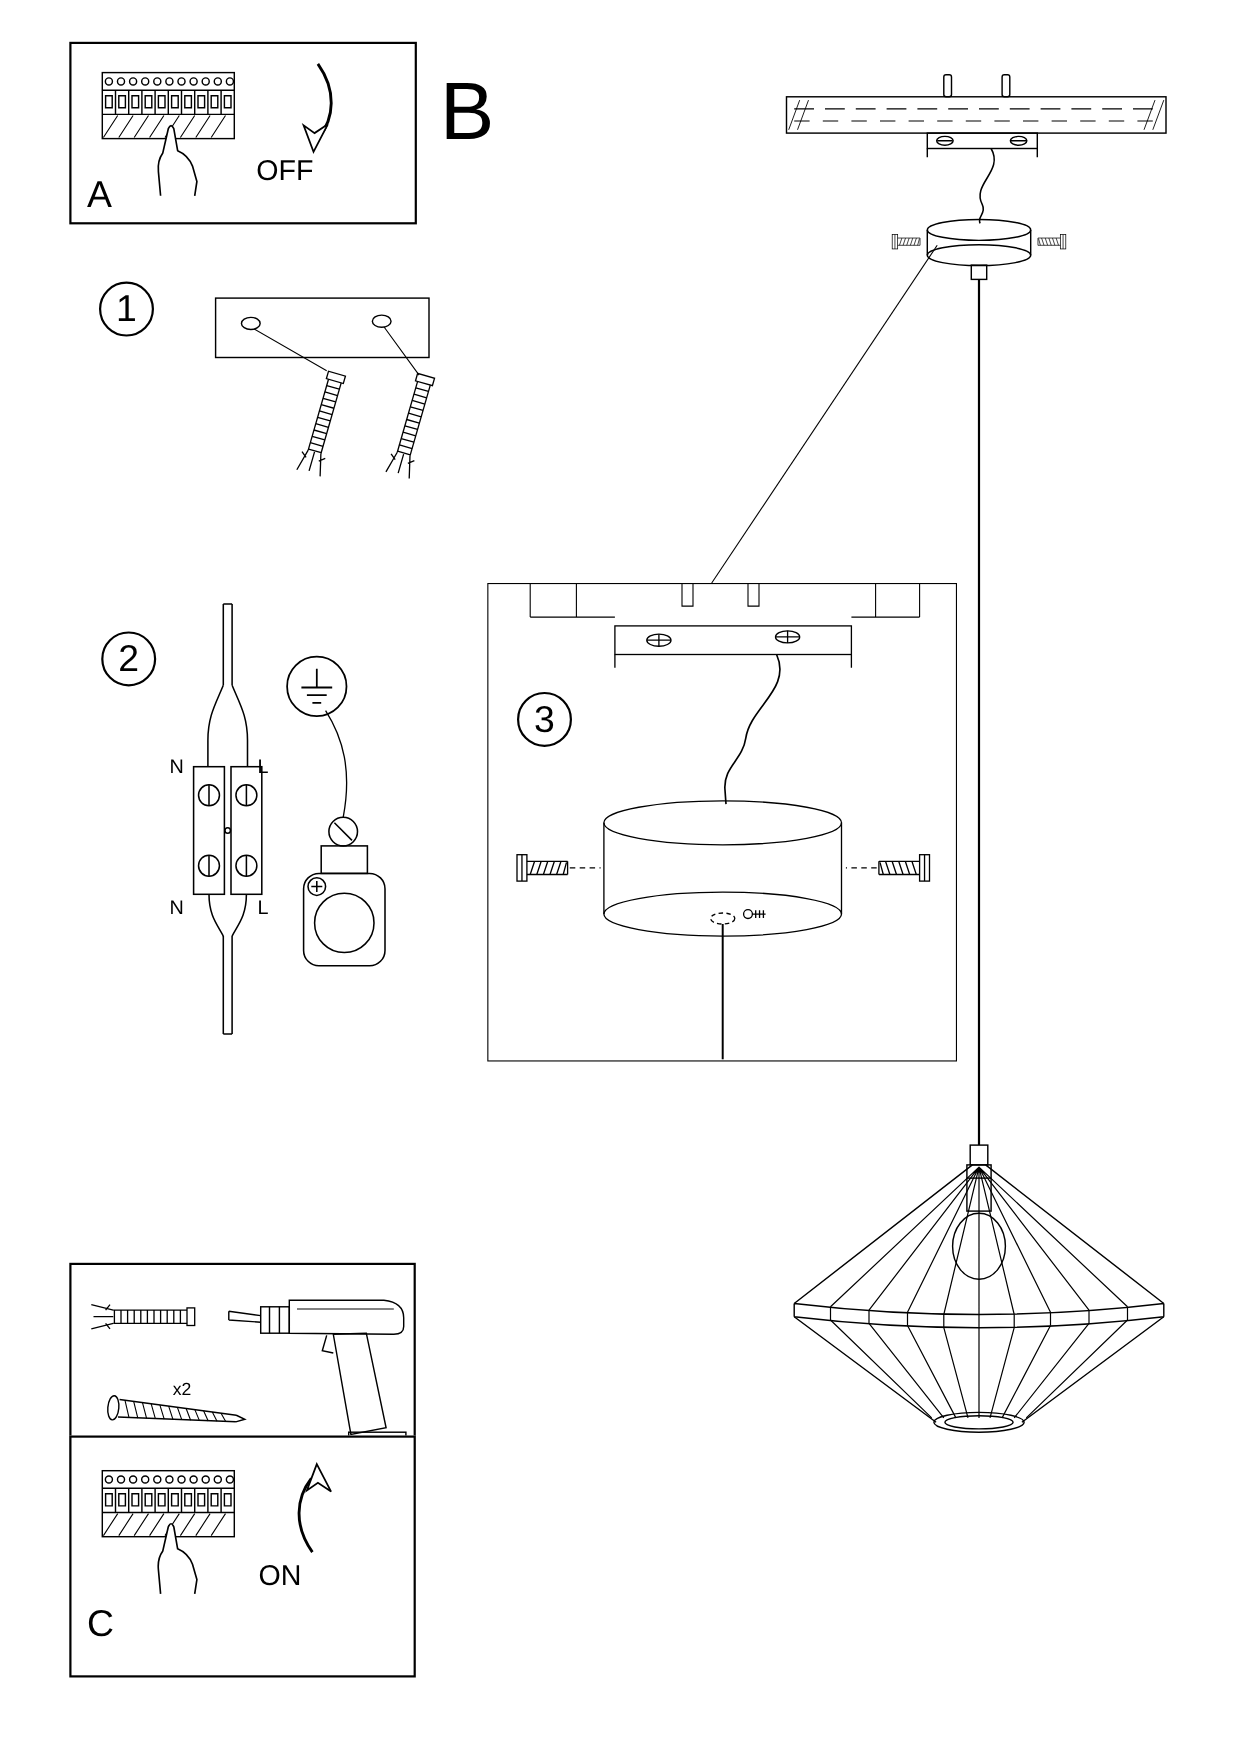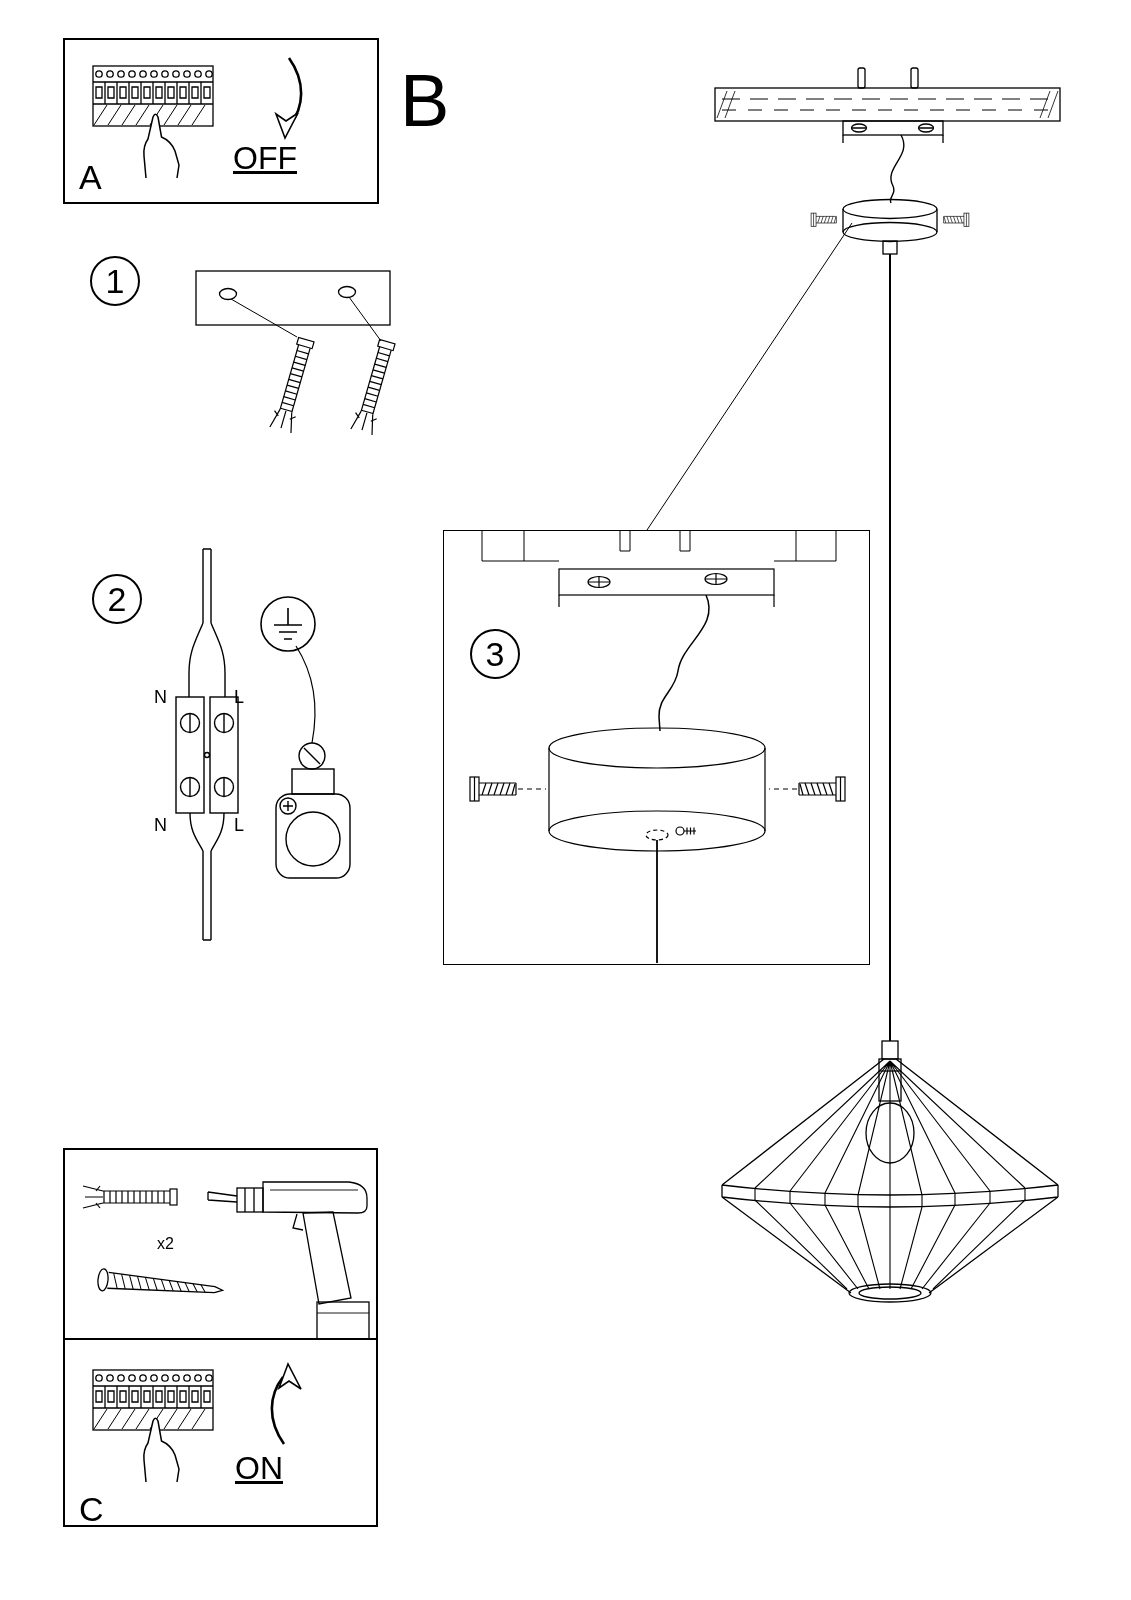--- a/index.html
+++ b/index.html
@@ -4,23 +4,23 @@
 <style>
   * { margin:0; padding:0; box-sizing:border-box; }
   html,body { background:#ffffff; }
   body { font-family:"Liberation Sans", sans-serif; color:#000; }
   .page { position:relative; width:1131px; height:1600px; background:#fff; overflow:hidden; margin:0 auto; }
   .box { position:absolute; border:2px solid #000; background:#fff; }
   .box-thin { border-width:1.5px; }
   .step-circle { position:absolute; width:50px; height:50px; border:2.5px solid #000; border-radius:50%;
                  display:flex; align-items:center; justify-content:center; font-size:34px; background:#fff; }
   .big-letter { position:absolute; font-size:34px; line-height:1; }
-  .action { position:absolute; font-size:32px; line-height:1;text-decoration:underline; }
+  .action { position:absolute; font-size:26px; line-height:1; }
   .nl { position:absolute; font-size:18px; line-height:1; }
-  .count { position:absolute; font-size:16px; line-height:1; }
+  .count { position:absolute; font-size:16px; line-height:1;margin-top:20px; }
   .letter-b { position:absolute; font-size:74px; line-height:1; }
   .footer { position:absolute; font-size:17px; line-height:29px; letter-spacing:0.2px; }
   svg.ill { position:absolute; overflow:visible; }
 </style>
 </head>
 <body>
 
 <div class="page">
 
   <svg style="position:absolute;width:0;height:0" aria-hidden="true">
@@ -250,21 +250,21 @@
           <path d="M238,63 L268,62 L286,148 L254,154 Z"></path>
           <path d="M232,64 L228,78 L238,80"></path>
           <rect x="252" y="152" width="52" height="38"></rect>
           <path d="M252,163 H304" stroke-width="0.9"></path>
         </g>
       </g>
     </svg>
     <div class="count" style="left:92px;top:86px">x2</div>
   </div>
 
-  <div class="box" style="left:63px;top:1338px;width:315px;height:189px">
+  <div class="box" style="left:63px;top:1305px;width:315px;height:220px">
     <svg class="ill" style="left:20px;top:18px" width="150" height="125" viewBox="0 0 150 125">
         <use href="#def-breaker"></use>
       </svg>
     <svg class="ill" style="left:186px;top:16px" width="60" height="95" viewBox="0 0 60 95">
         <use href="#def-arrow-up"></use>
       </svg>
     <div class="action" style="left:170px;top:112px">ON</div>
     <div class="big-letter" style="left:14px;top:152px">C</div>
   </div>
 

